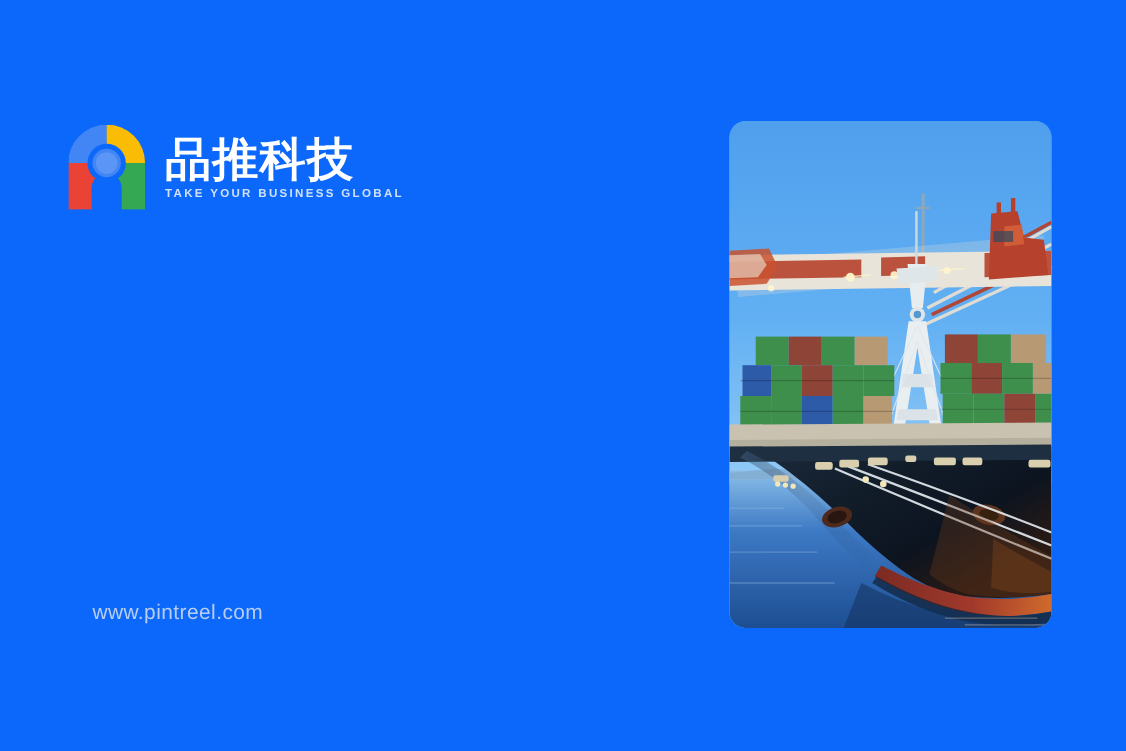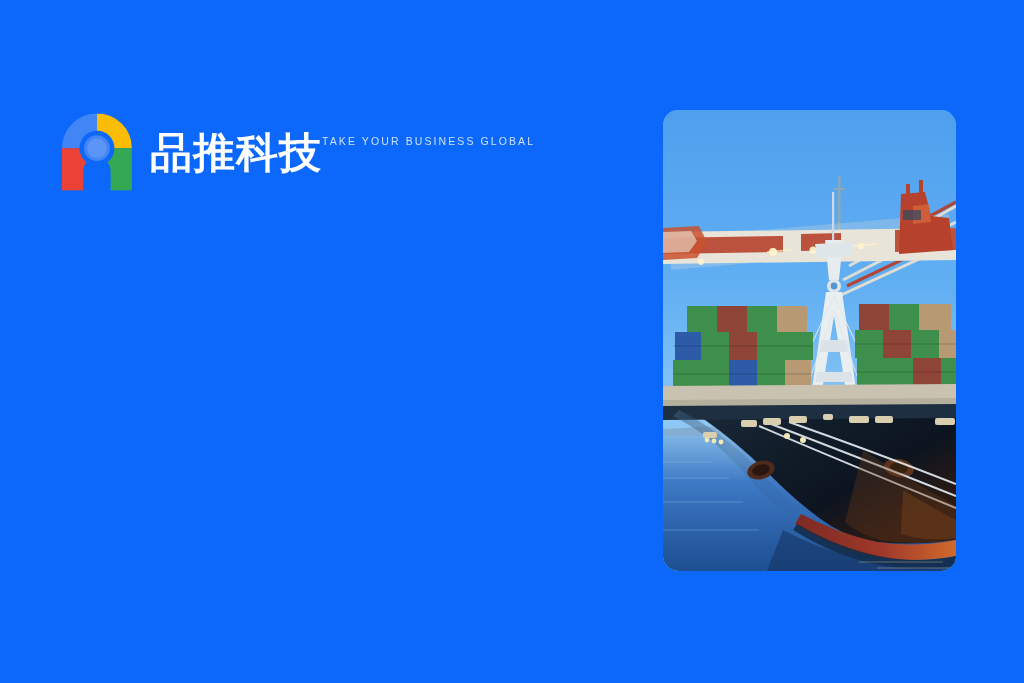--- a/index.html
+++ b/index.html
@@ -30,39 +30,39 @@
     gap: 12px;
   }
   .logo-mark {
     width: 76px;
     height: 78px;
     flex: 0 0 auto;
     display: block;
   }
   .logo-text {
     display: flex;
-    flex-direction: row;
+    flex-direction: column;
     justify-content: center;
     padding-top: 2px;
   }
   .logo-name {
     font-size: 42px;
     line-height: 1.02;
     font-weight: bold;
     color: #ffffff;
     letter-spacing: 1px;
     white-space: nowrap;
   }
   .logo-tagline {
     margin-top: 3px;
     font-size: 10.5px;
     letter-spacing: 2.1px;
     color: #cfe0f8;
     white-space: nowrap;
-    font-weight: normal;
+    font-weight: bold;
   }
 
   
   .headline {
     position: absolute;
     left: 58px;
     top: 298px;
     width: 560px;
   }
   .headline-line {
@@ -135,20 +135,21 @@
 
     <div class="logo-text">
       <div class="logo-name">品推科技</div>
       <div class="logo-tagline">TAKE YOUR BUSINESS GLOBAL</div>
     </div>
   </div>
 
   <div class="headline">
   </div>
 
+  <div class="site-url">www.pintreel.com</div>
 
   <div class="photo-card">
     <svg class="photo-svg" viewBox="0 0 293 461" preserveAspectRatio="xMidYMid slice">
       <defs>
         <linearGradient id="skyGrad" x1="0" y1="0" x2="0" y2="1">
           <stop offset="0%" stop-color="#4f9fee"></stop>
           <stop offset="55%" stop-color="#62b0f3"></stop>
           <stop offset="100%" stop-color="#93cbf6"></stop>
         </linearGradient>
         <linearGradient id="waterGrad" x1="0" y1="0" x2="0" y2="1">

